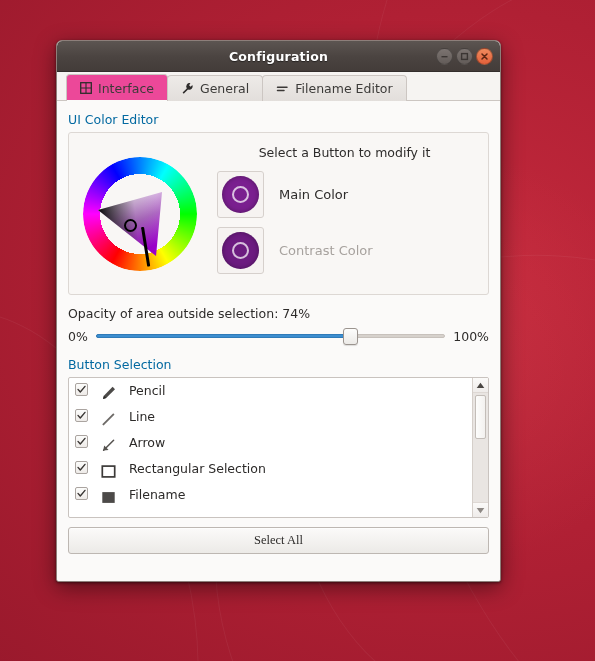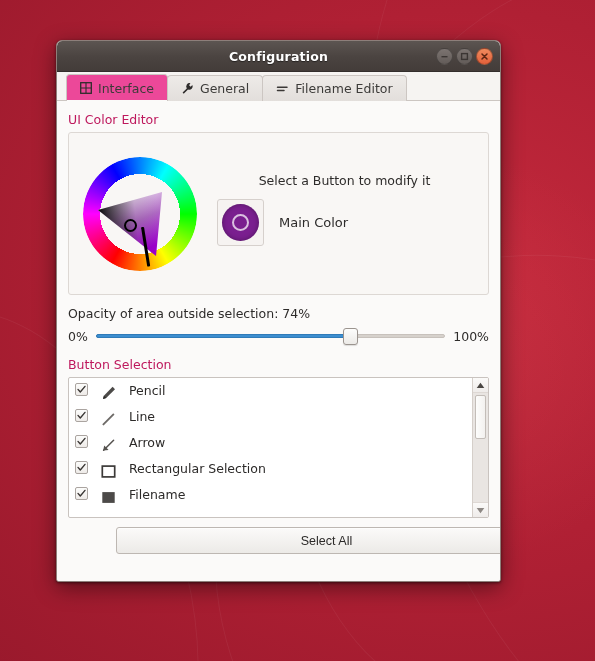--- a/index.html
+++ b/index.html
@@ -139,21 +139,21 @@
 
   
   #content {
     background: #fbfaf9;
     height: 481px;
     padding: 11px 11px 0 11px;
   }
 
   .section-label {
     font-size: 12.5px;
-    color: #be185d;
+    color: #0369a1;
     margin-bottom: 5px;
   }
 
   .frame {
     border: 1px solid #ddd8d4;
     border-radius: 3px;
     background: #f9f7f5;
   }
 
   
@@ -376,24 +376,23 @@
   
   #select-all-btn {
     margin-top: 9px;
     height: 27px;
     width: 100%;
     border: 1px solid #bdb7b2;
     border-radius: 3px;
     background: linear-gradient(to bottom, #fbfaf9 0%, #eceae7 100%);
     font-size: 12.5px;
     color: #2c2a29;
-    font-family: Liberation Sans, sans-serif;
+    font-family: Liberation Serif, serif;
     cursor: pointer;
     box-shadow: 0 1px 0 rgba(255,255,255,0.6) inset;
-    margin-left: 48px;
   }
 </style>
 </head>
 <body>
 
 <div id="desktop">
   <div class="wp-glow"></div>
   <div class="wp-curve wp-c1"></div>
   <div class="wp-curve wp-c2"></div>
   <div class="wp-curve wp-c3"></div>
@@ -487,20 +486,28 @@
 
           <div class="color-row">
             <div class="color-swatch-btn">
               <div class="swatch-circle" style="background:#7a1f8f">
                 <div class="swatch-inner-ring"></div>
               </div>
             </div>
             <span class="color-row-label label-enabled">Main Color</span>
           </div>
 
+          <div class="color-row">
+            <div class="color-swatch-btn">
+              <div class="swatch-circle" style="background:#6c1b80">
+                <div class="swatch-inner-ring"></div>
+              </div>
+            </div>
+            <span class="color-row-label label-disabled">Contrast Color</span>
+          </div>
         </div>
       </div>
 
       <div id="opacity-block">
         <div id="opacity-label">Opacity of area outside selection: 74%</div>
         <div id="slider-row">
           <span class="slider-end-label">0%</span>
           <div id="slider-track-wrap">
             <div id="slider-groove"></div>
             <div id="slider-fill" style="width: 254.66px; background: rgb(60, 142, 208);"></div>

